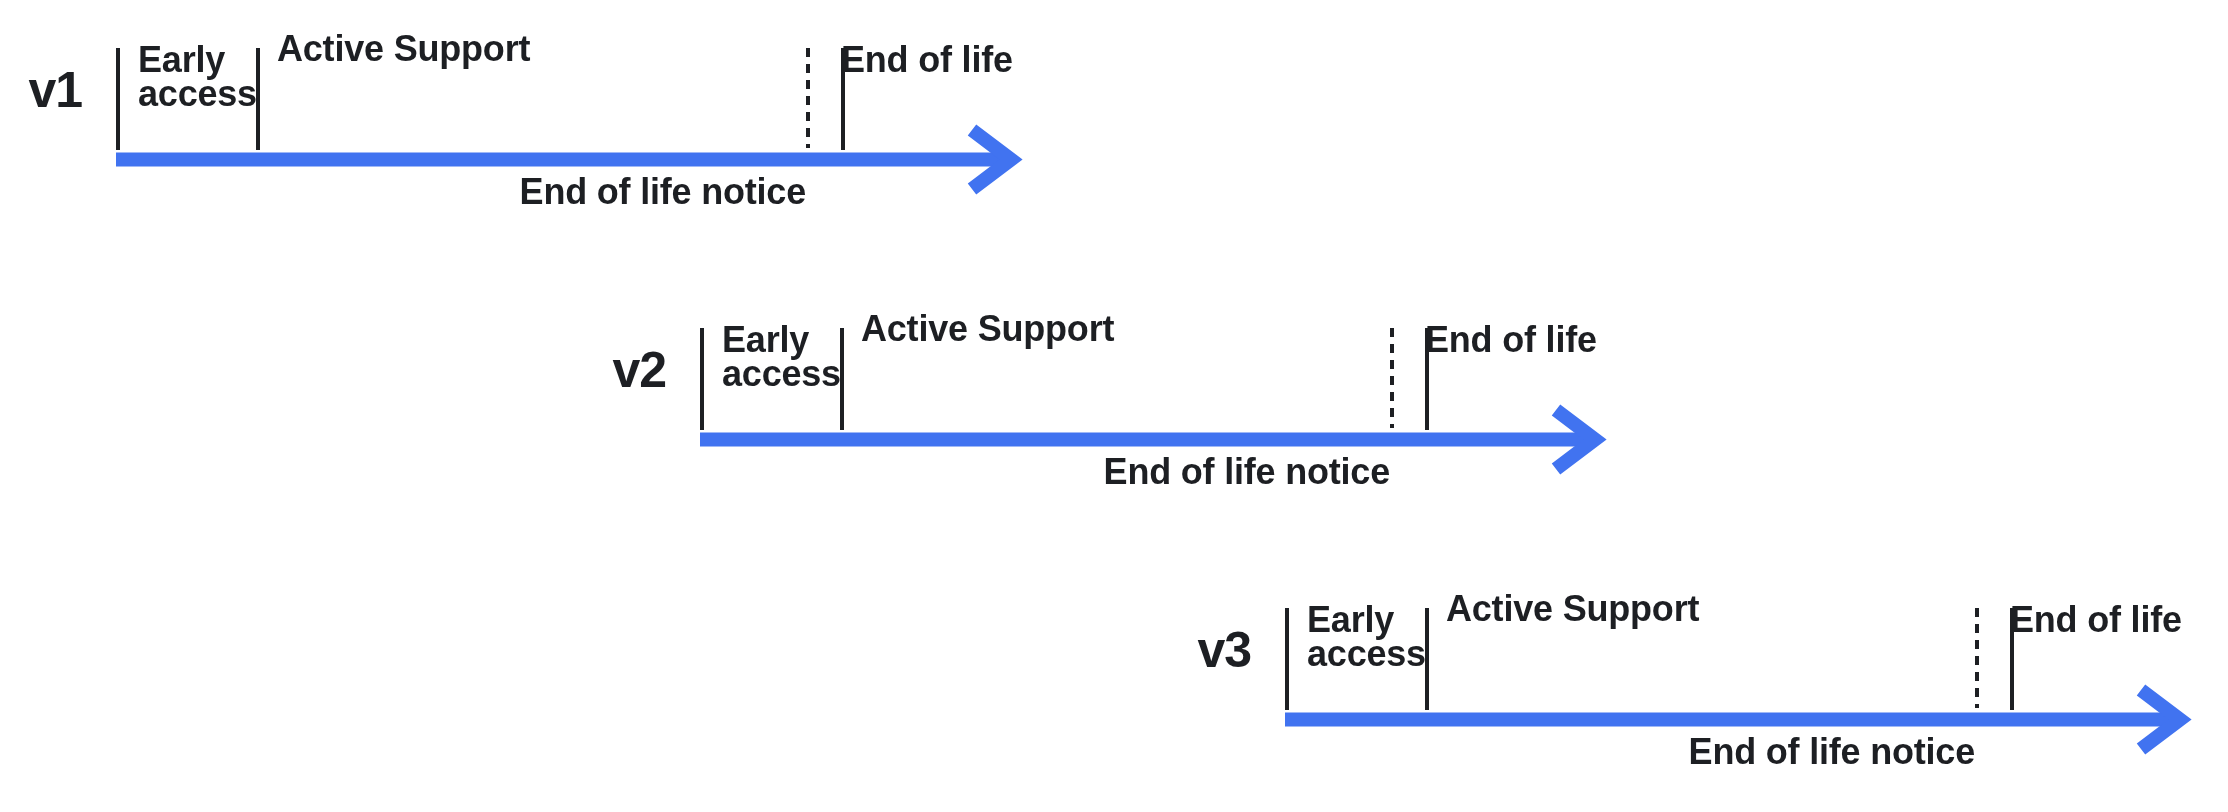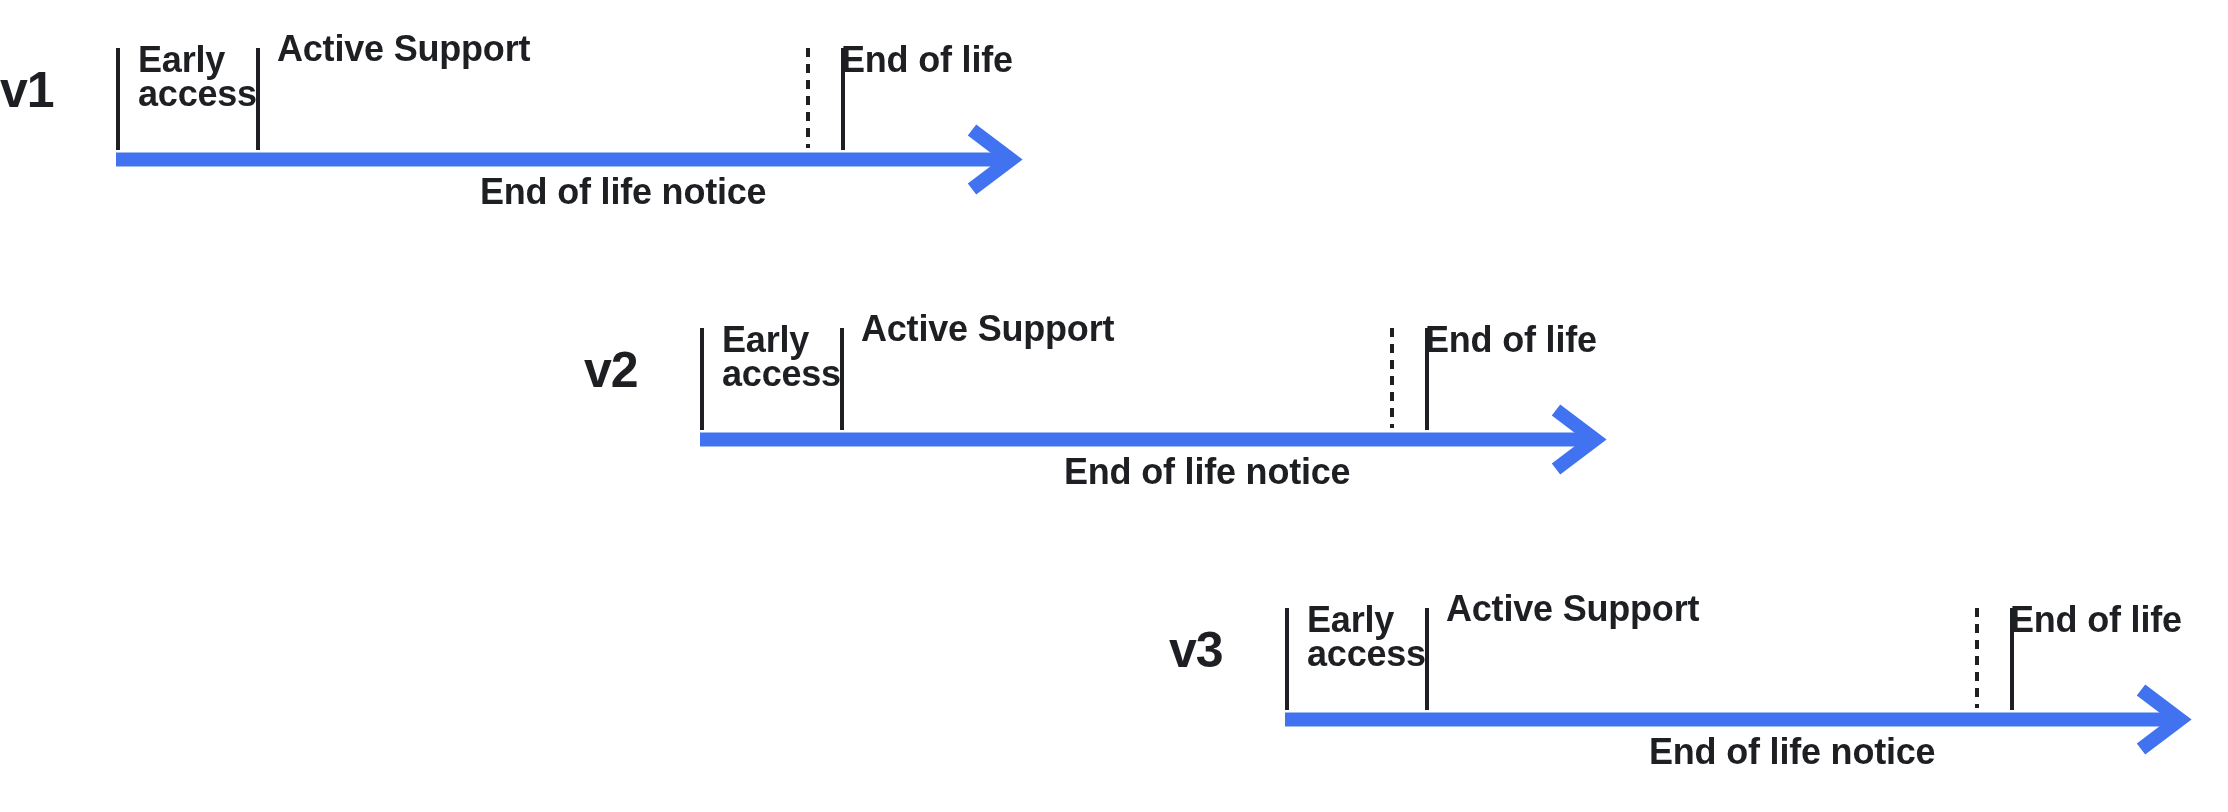--- a/index.html
+++ b/index.html
@@ -22,21 +22,21 @@
     width: 1130px;
     height: 230px;
   }
   .version {
     position: absolute;
     left: 0;
     top: 64px;
     width: 82px;
     font-size: 50px;
     line-height: 52px;
-    text-align: left;
+    text-align: right;
     letter-spacing: -1px;
   }
   .tick {
     position: absolute;
     top: 48px;
     width: 4px;
     height: 102px;
     background: var(--ink);
   }
   .tick-dashed {
@@ -50,24 +50,24 @@
   .label {
     position: absolute;
     font-size: 36px;
     line-height: 34px;
     letter-spacing: -0.2px;
   }
   .label-early  { left: 138px; top: 43px; width: 106px; }
   .label-active { left: 277px; top: 32px; white-space: nowrap; }
   .label-eol    { left: 841px; top: 43px; white-space: nowrap; }
   .notice {
-    left: 480px;
+    left: 506px;
     top: 175px;
     width: 300px;
-    text-align: left;
+    text-align: right;
     white-space: nowrap;
   }
   .arrow {
     position: absolute;
     left: 100px;
     top: 110px;
     display: block;
   }
   .shaft, .head {
     stroke: var(--arrow);

